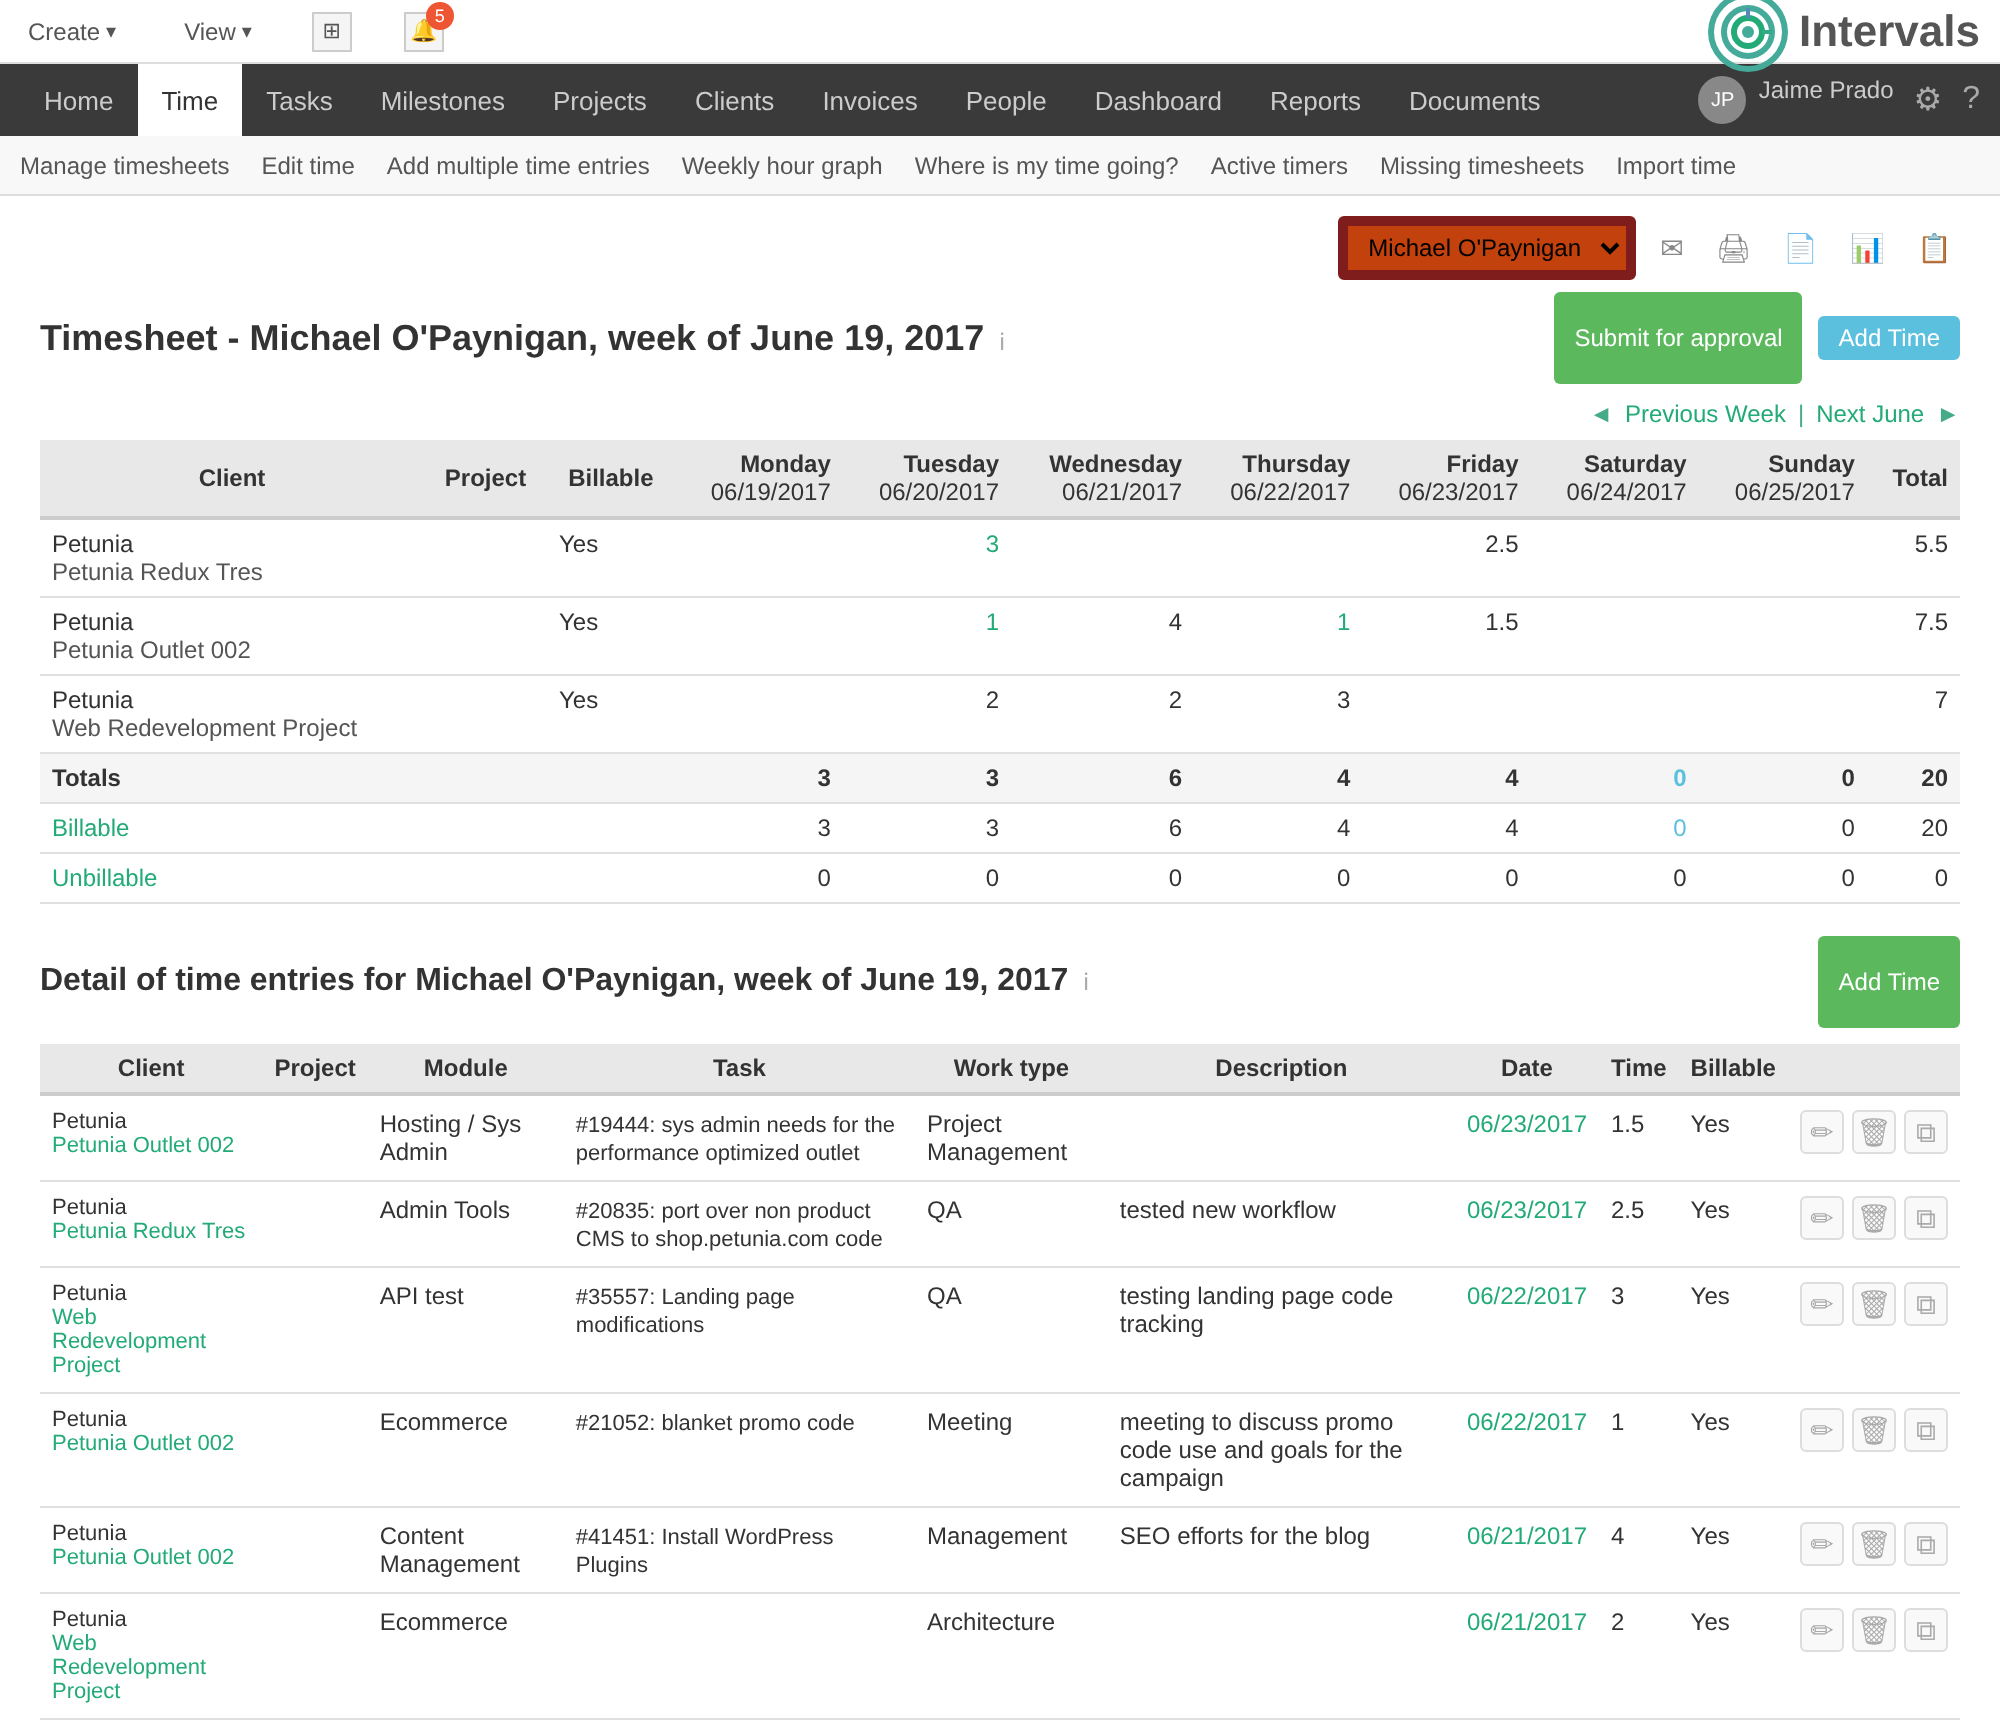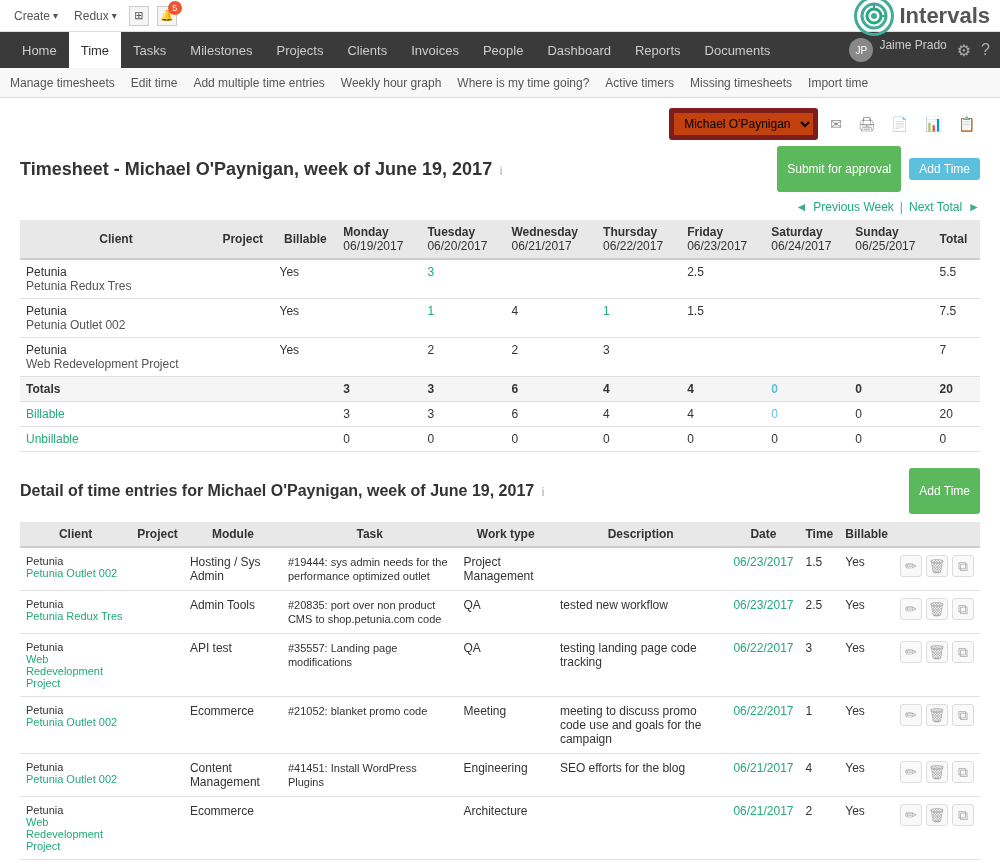--- a/index.html
+++ b/index.html
@@ -3,21 +3,21 @@
   <meta charset="utf-8">
   <style>
     * { box-sizing: border-box; margin: 0; padding: 0; }
     body { font-family: Arial, sans-serif; font-size: 12px; color: #333; background: #fff; }
 
     
     .top-bar {
       display: flex; align-items: center; padding: 4px 10px; background: #fff;
       border-bottom: 1px solid #ddd; height: 32px;
     }
-    .top-bar-left { display: flex; gap: 8px; }
+    .top-bar-left { display: flex; gap: 26px; }
     .top-bar-btn {
       display: flex; align-items: center; gap: 3px; cursor: pointer;
       font-size: 12px; color: #555; background: none; border: none; padding: 2px 4px;
     }
     .icon-btn {
       width: 20px; height: 20px; border: 1px solid #ccc; background: #f5f5f5;
       display: flex; align-items: center; justify-content: center;
       cursor: pointer; font-size: 11px; color: #555;
     }
     .notification-btn { position: relative; }
@@ -100,21 +100,21 @@
     .nav-week a { color: #2a7; cursor: pointer; text-decoration: none; }
     .info-icon { color: #aaa; font-size: 12px; margin-left: 4px; }
 
     
     table { width: 100%; border-collapse: collapse; font-size: 12px; }
     thead tr { background: #e8e8e8; }
     th {
       padding: 5px 6px; text-align: center; border-bottom: 2px solid #ccc;
       font-weight: bold; white-space: nowrap;
     }
-    th.num, td.num { text-align: left; }
+    th.num, td.num { text-align: right; }
     td { padding: 5px 6px; border-bottom: 1px solid #e0e0e0; vertical-align: top; }
     .blue-link { color: #2a7; cursor: pointer; }
     .totals-row { font-weight: bold; background: #f5f5f5; }
     .section-header { display: flex; align-items: center; justify-content: space-between; margin: 16px 0 8px 0; }
 
     
     .detail-table td { vertical-align: top; padding: 7px 6px; }
     .client-proj { font-size: 11px; }
     .proj-name { color: #555; }
     .task-text { font-size: 11px; color: #333; }
@@ -130,21 +130,21 @@
 </head>
 <body>
 
 <div class="top-bar">
   <div class="top-bar-left">
     <button class="top-bar-btn">
       <span>Create</span>
       <span class="chevron">▾</span>
     </button>
     <button class="top-bar-btn">
-      <span>Redux</span>
+      <span>View</span>
       <span class="chevron">▾</span>
     </button>
     <div class="icon-btn">⊞</div>
     <div class="icon-btn notification-btn">
       🔔
       <span class="notification-badge">5</span>
     </div>
   </div>
   <div class="top-bar-right">
     <div class="logo">
@@ -226,21 +226,21 @@
       <button class="btn-green">Submit for approval</button>
       <button class="btn-blue">Add Time</button>
     </div>
   </div>
 
   <div style="display:flex;justify-content:flex-end;margin-bottom:6px;">
     <div class="nav-week">
       <span>◄</span>
       <a>Previous Week</a>
       <span>|</span>
-      <a>Next Total</a>
+      <a>Next June</a>
       <span>►</span>
     </div>
   </div>
 
   <table>
     <thead>
       <tr>
         <th>Client</th>
         <th>Project</th>
         <th>Billable</th>
@@ -451,21 +451,21 @@
         </td>
       </tr>
 
       <tr>
         <td>
             <div class="client-proj">Petunia<br><span class="blue-link">Petunia Outlet 002</span></div>
           </td>
         <td></td>
         <td>Content Management</td>
         <td><span class="task-text">#41451: Install WordPress Plugins</span></td>
-        <td>Engineering</td>
+        <td>Management</td>
         <td>SEO efforts for the blog</td>
         <td><span class="blue-link">06/21/2017</span></td>
         <td>4</td>
         <td>Yes</td>
         <td>
           <div class="action-icons">
             <span class="action-icon">✏</span>
             <span class="action-icon">🗑</span>
             <span class="action-icon">⧉</span>
           </div>

